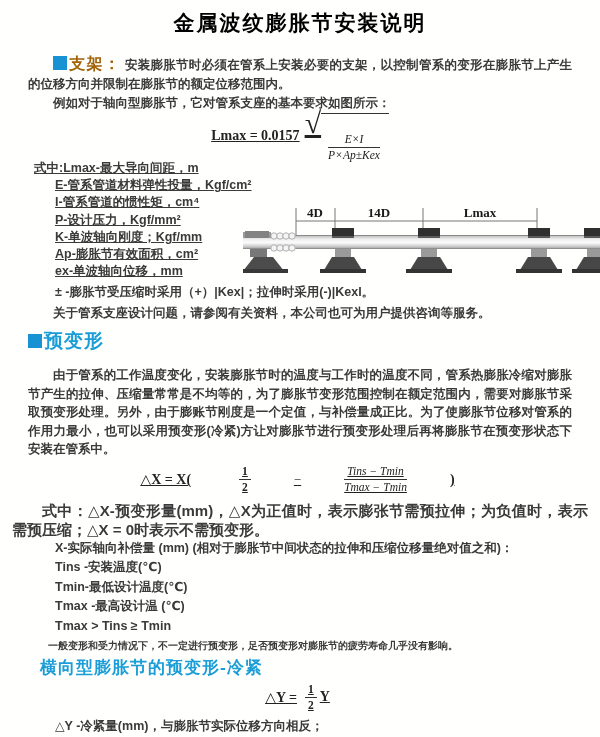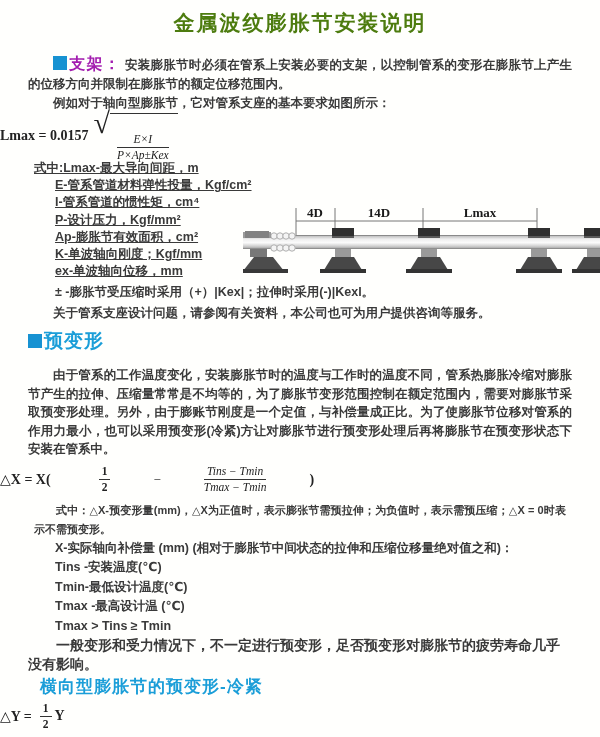--- a/index.html
+++ b/index.html
@@ -5,39 +5,39 @@
   html,body{margin:0;padding:0;}
   body{
     width:600px;height:737px;background:#fffffd;overflow:hidden;
     font-family:"Liberation Sans","DejaVu Sans",sans-serif;color:#3a3a3a;
   }
   .page{position:relative;width:600px;height:737px;}
 
   
   .title{
     margin:10px 0 18px 0;text-align:center;font-size:21px;line-height:26px;
-    font-weight:bold;color:#4d7c0f;letter-spacing:2px;
+    font-weight:bold;color:#000000;letter-spacing:2px;
   }
 
   
   .para{margin:0 28px;font-size:12.5px;font-weight:600;line-height:19px;text-align:justify;}
   .ti{text-indent:2em;}
   .sq{
     display:inline-block;width:14px;height:14px;background:#1792d2;
     margin-right:2px;vertical-align:-1px;
   }
-  .inline-head{font-size:16px;font-weight:bold;color:#a21caf;letter-spacing:1px;margin-top:39px;}
+  .inline-head{font-size:16px;font-weight:bold;color:#a16207;letter-spacing:1px;margin-top:39px;}
   .sec-head{margin:8px 28px 0;font-size:19px;line-height:22px;font-weight:bold;color:#1b9ed8;letter-spacing:1px;}
   .sub-head{margin:2px 0 0 62px;font-size:16px;line-height:20px;font-weight:bold;color:#1b9ed8;letter-spacing:1px;}
   .sub-head2{margin:2px 0 0 40px;font-size:17px;line-height:21px;font-weight:bold;color:#1b9ed8;letter-spacing:1px;}
 
   
   .formula{
-    display:flex;justify-content:flex-start;align-items:center;
-    font-family:"Liberation Serif","DejaVu Serif",serif;color:#222;
+    display:flex;justify-content:center;align-items:center;
+    font-family:"Liberation Serif","DejaVu Serif",serif;color:#222;text-decoration:underline;
   }
   .formula1{margin:5px 0 6px 0;height:36px;}
   .formula2{margin:4px 0 4px 0;height:34px;gap:40px;}
   .formula3{margin:4px 0 0 0;height:30px;}
   .f-bold{font-weight:bold;font-size:14px;margin-right:5px;}
   .sqrt{display:inline-flex;align-items:flex-start;}
   .rad-sign{font-size:30px;line-height:26px;font-weight:400;}
   .radicand{border-top:1.6px solid #333;padding:19px 6px 0 4px;margin-top:3px;}
   .frac{display:inline-block;text-align:center;font-style:italic;font-size:11.5px;line-height:13px;vertical-align:middle;margin:0 3px;}
   .frac .num{display:block;border-bottom:1px solid #333;padding:0 3px 1px;}
@@ -46,24 +46,24 @@
   .f-txt{font-size:13px;}
 
   
   .defs{margin:6px 0 0 34px;font-size:12.5px;font-weight:600;}
   .defs .def-line{line-height:17.2px;text-decoration:underline;}
   .defs .def-line + .def-line{margin-left:21px;}
   .pm-line{margin:4px 28px 0 55px;font-size:12.5px;font-weight:600;line-height:17px;}
   .closing-line{margin:4px 28px 0;text-indent:2em;font-size:12.5px;font-weight:600;line-height:17px;}
 
   .para2{margin:14px 28px 0;font-size:12.5px;font-weight:600;line-height:18.5px;text-align:justify;text-indent:2em;}
-  .expl{margin:4px 34px 0;font-size:11px;font-weight:600;line-height:19px;text-align:justify;text-indent:2em;}
+  .expl{margin:4px 12px 0;font-size:15px;font-weight:600;line-height:19px;text-align:justify;text-indent:2em;}
   .tlist{margin:0 28px 0 55px;font-size:12.5px;font-weight:600;}
   .tlist .t-line{line-height:19.5px;}
-  .note-line{margin:0 28px 0;text-indent:2em;font-size:14px;font-weight:600;line-height:19px;}
+  .note-line{margin:0 28px 0;text-indent:2em;font-size:10px;font-weight:600;line-height:19px;}
   .last-line{margin:6px 28px 0 55px;font-size:12.5px;font-weight:600;line-height:17px;}
 
   
   .diagram{position:absolute;top:192px;left:243px;width:357px;height:95px;}
   .dim-label{font-family:"Liberation Serif","DejaVu Serif",serif;font-weight:bold;font-size:13px;fill:#1a1a1a;}
 </style>
 </head>
 <body>
 
 <div class="page">
@@ -84,22 +84,22 @@
         </span>
       </span>
     </span>
   </div>
 
   <div class="defs">
     <div class="def-line">式中:Lmax-最大导向间距，m</div>
     <div class="def-line">E-管系管道材料弹性投量，Kgf/cm²</div>
     <div class="def-line">I-管系管道的惯性矩，cm⁴</div>
     <div class="def-line">P-设计压力，Kgf/mm²</div>
+    <div class="def-line">K-单波轴向刚度；Kgf/mm</div>
     <div class="def-line">Ap-膨胀节有效面积，cm²</div>
-    <div class="def-line">K-单波轴向刚度；Kgf/mm</div>
     <div class="def-line">ex-单波轴向位移，mm</div>
   </div>
   <div class="pm-line">± -膨胀节受压缩时采用（+）|Kex|；拉伸时采用(-)|Kexl。</div>
   <div class="closing-line">关于管系支座设计问题，请参阅有关资料，本公司也可为用户提供咨询等服务。</div>
 
   <svg class="diagram" viewBox="0 0 357 95">
     <defs>
       <linearGradient id="pipeGrad" x1="0" y1="0" x2="0" y2="1">
         <stop offset="0" stop-color="#b3b3b3"></stop>
         <stop offset="0.3" stop-color="#efefef"></stop>

